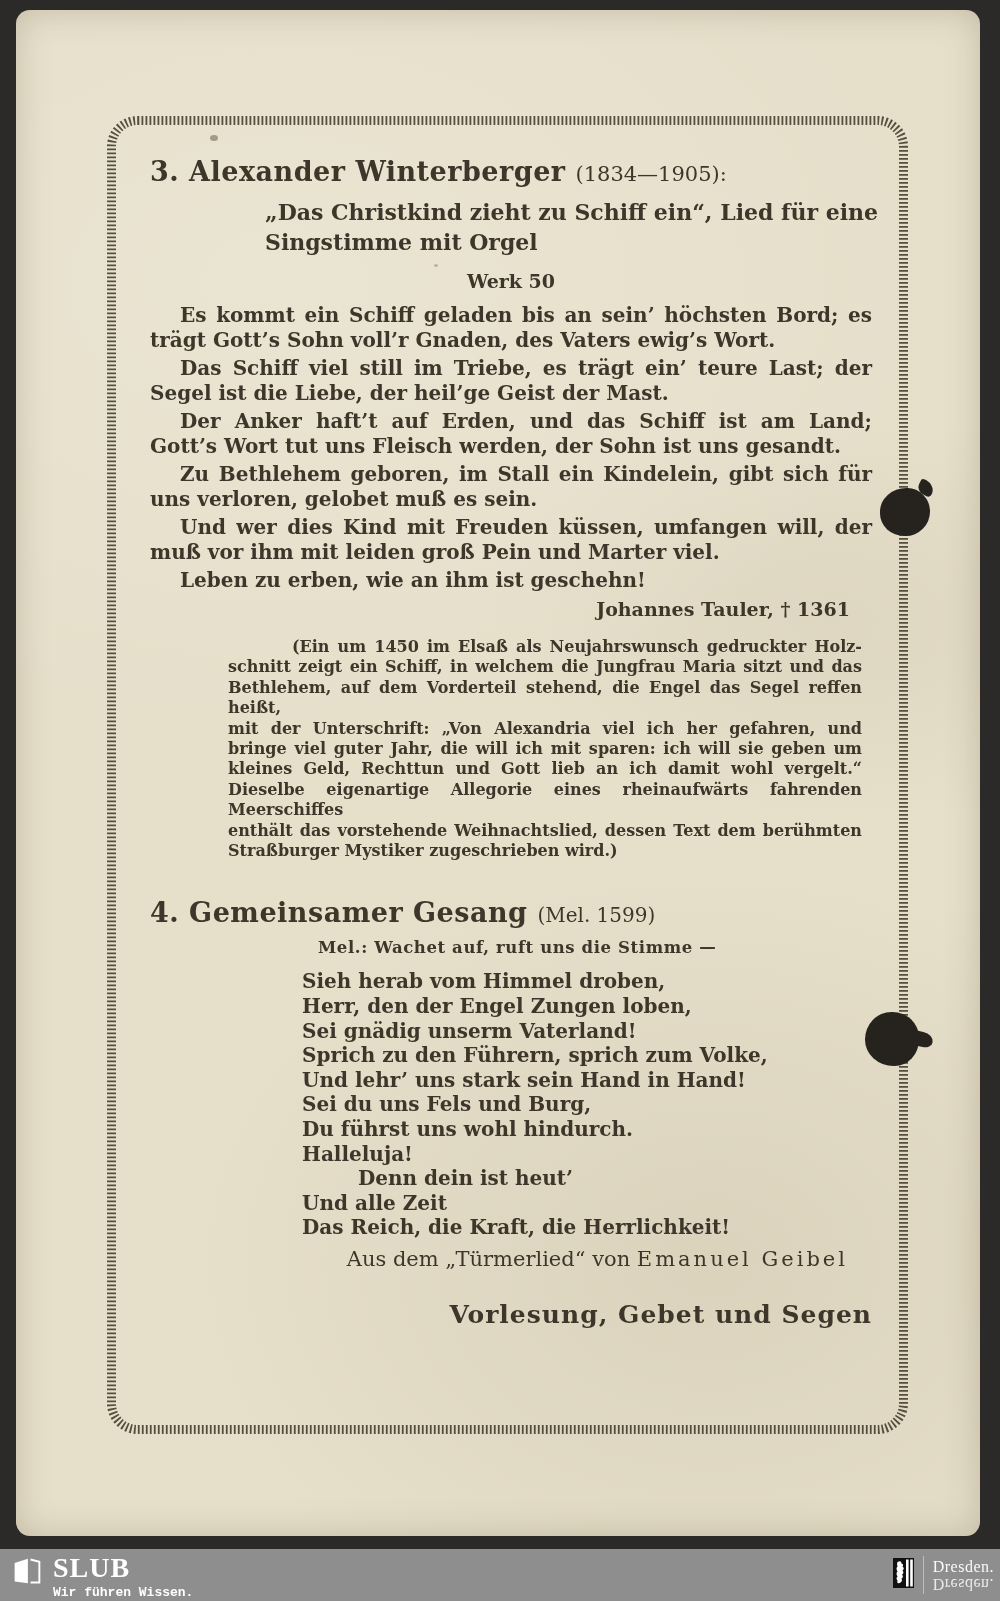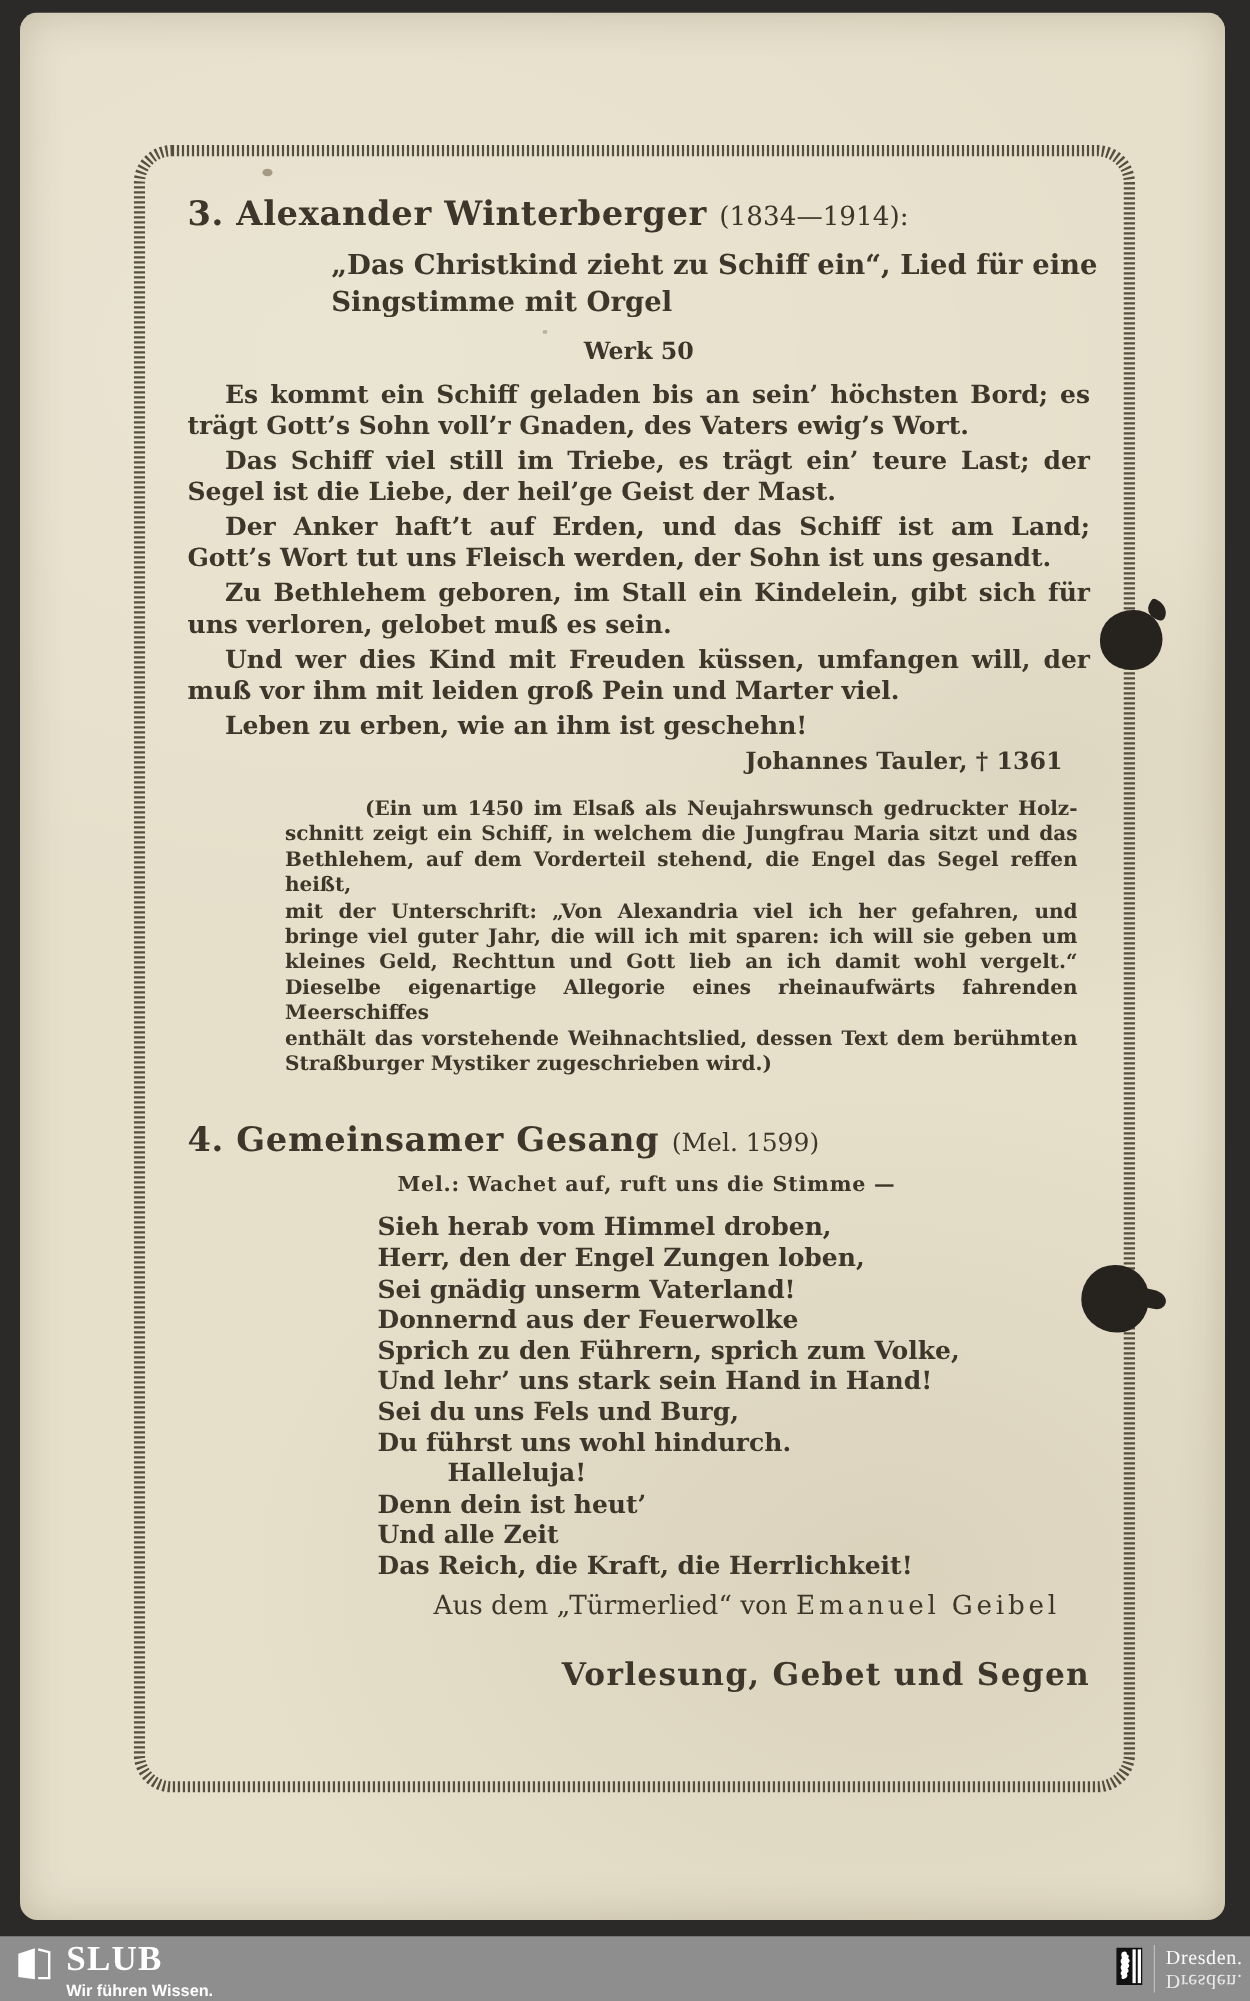--- a/index.html
+++ b/index.html
@@ -65,21 +65,21 @@
   .speck { position:absolute; border-radius:50%; background:#8d8268; }
   .speck1 { left:194px; top:125px; width:8px; height:6px; opacity:.75; }
   .speck2 { left:418px; top:254px; width:4px; height:3px; opacity:.5; }
 
   
   .footer-bar { position:absolute; left:0; bottom:0; width:1000px; height:52px; background:#8e8e8e;
     font-family:"Liberation Sans", sans-serif; color:#fff; }
   .slub-brand { position:absolute; left:12px; top:5px; display:flex; gap:11px; align-items:flex-start; }
   .slub-text { display:flex; flex-direction:column; }
   .slub-acronym { font-family:"Liberation Serif", serif; font-weight:bold; font-size:28px; line-height:28px; letter-spacing:1px; }
-  .slub-slogan { font-size:13px; font-weight:bold; margin-top:3px; }
+  .slub-slogan { font-size:13px; font-weight:bold; margin-top:3px;font-family:Liberation Mono, monospace; }
   .dresden-brand { position:absolute; right:6px; top:0; height:52px; display:flex; align-items:center; gap:9px; }
   .dresden-divider { width:1px; height:38px; background:#bdbdbd; }
   .dresden-words { display:flex; flex-direction:column; align-items:flex-start; }
   .dresden-city { font-family:"Liberation Serif", serif; font-size:16px; line-height:17px; letter-spacing:.5px; color:#fafafa; }
   .dresden-city.mirror { transform:scaleY(-1); opacity:.85; margin-top:1px; }
 </style>
 </head>
 <body>
 
 <div class="stage">
@@ -88,21 +88,21 @@
 
     <svg class="frame" width="801" height="1318" viewBox="0 0 801 1318" aria-hidden="true">
       <rect x="4.5" y="4.5" width="792" height="1309" rx="26" fill="none" stroke="#463e2f" stroke-width="9" stroke-dasharray="1.8 2.2" opacity="0.9"></rect>
     </svg>
 
     <div class="content">
 
       <div class="h3-line">
         <span>3.</span>
         <span>Alexander Winterberger</span>
-        <span class="dates">(1834—1914):</span>
+        <span class="dates">(1834—1905):</span>
       </div>
 
       <div class="worktitle">
         <div>„Das Christkind zieht zu Schiff ein“, Lied für eine</div>
         <div>Singstimme mit Orgel</div>
       </div>
 
       <div class="opus">Werk 50</div>
 
       <div class="verses">
@@ -150,21 +150,20 @@
         <span>Gemeinsamer Gesang</span>
         <span class="melref">(Mel. 1599)</span>
       </div>
 
       <div class="mel-line">Mel.: Wachet auf, ruft uns die Stimme —</div>
 
       <div class="hymn">
           <div class="hl">Sieh herab vom Himmel droben,</div>
           <div class="hl">Herr, den der Engel Zungen loben,</div>
           <div class="hl">Sei gnädig unserm Vaterland!</div>
-          <div class="hl">Donnernd aus der Feuerwolke</div>
           <div class="hl">Sprich zu den Führern, sprich zum Volke,</div>
           <div class="hl">Und lehr’ uns stark sein Hand in Hand!</div>
           <div class="hl">Sei du uns Fels und Burg,</div>
           <div class="hl">Du führst uns wohl hindurch.</div>
           <div class="hl">Halleluja!</div>
           <div class="hl">Denn dein ist heut’</div>
           <div class="hl">Und alle Zeit</div>
           <div class="hl">Das Reich, die Kraft, die Herrlichkeit!</div>
         </div>
 

